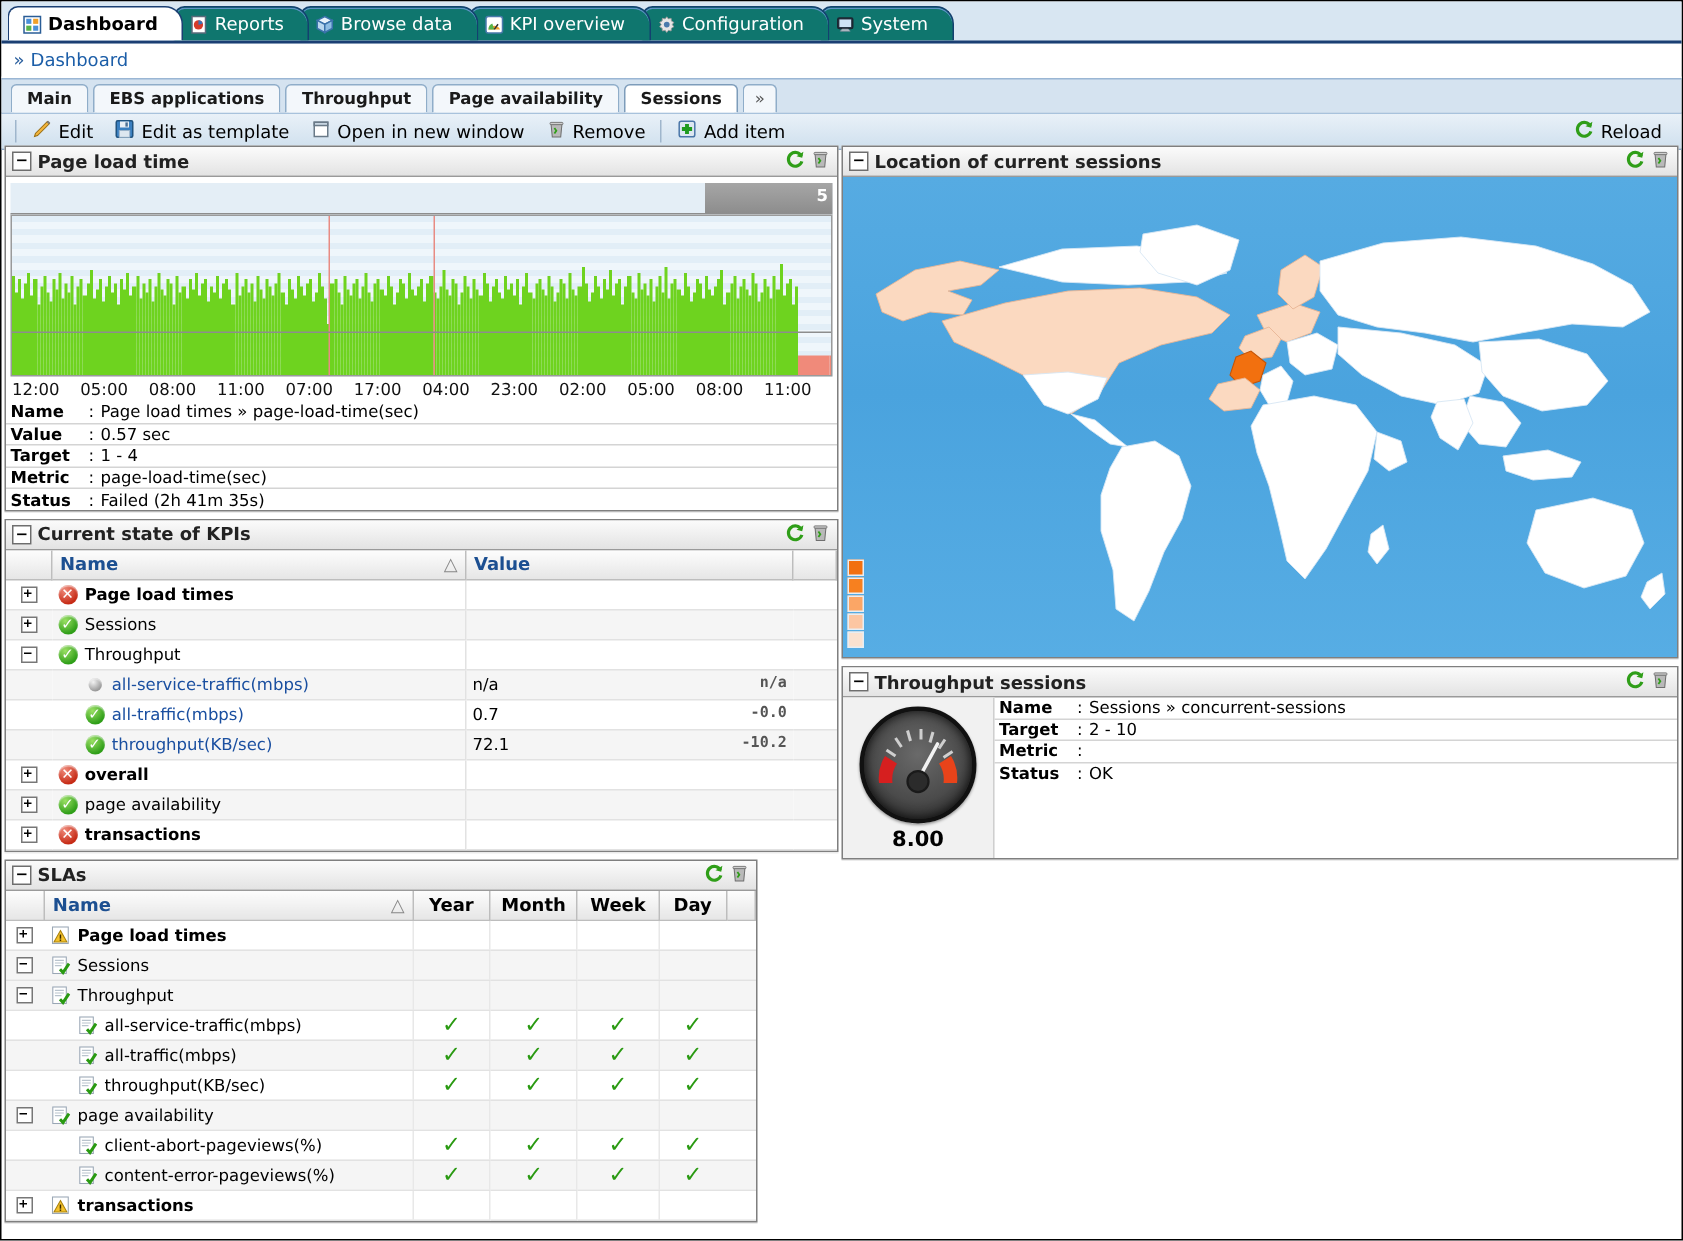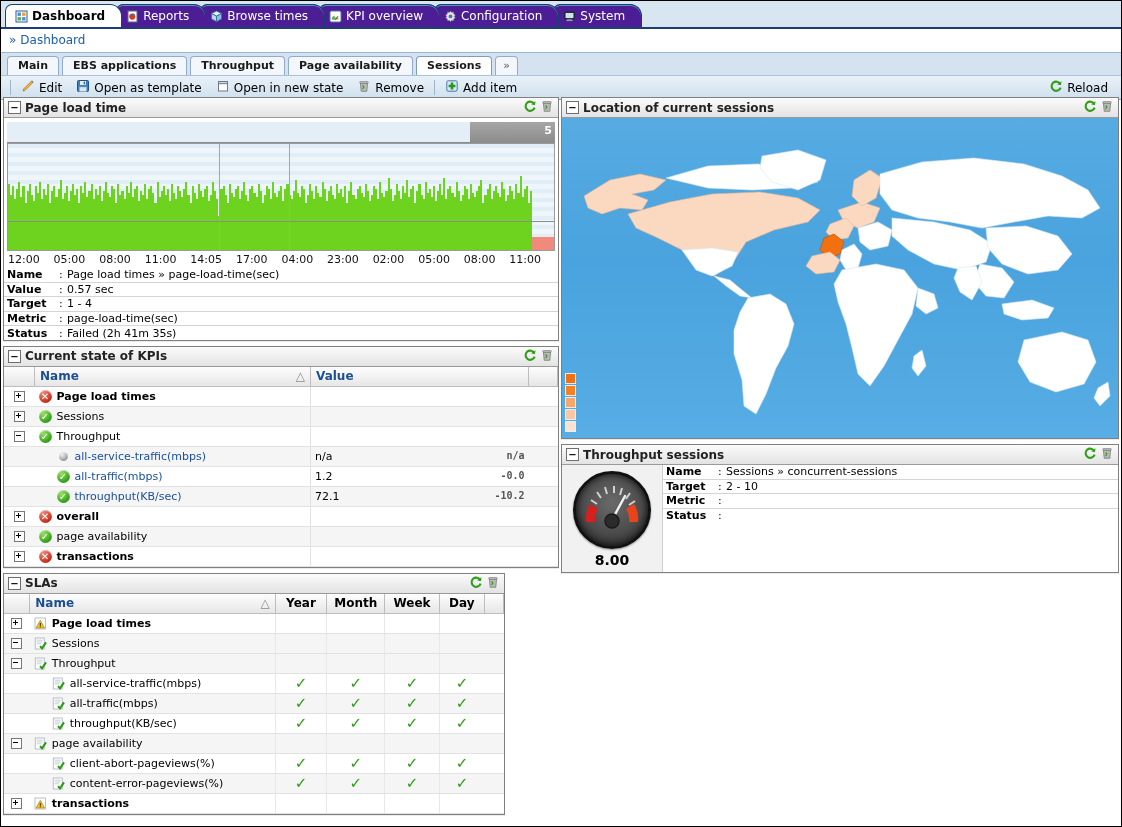--- a/index.html
+++ b/index.html
@@ -9,21 +9,21 @@
     font-size:11px;color:#000;background:#fff;
   }
   #app{position:relative;width:1122px;height:827px;box-sizing:border-box;border:1px solid #000;background:#fff;}
 
   
   .topnav{position:relative;height:26px;background:#d8e6f2;border-bottom:2px solid #1b3f73;overflow:hidden;}
   .topnav .tabs{display:flex;align-items:flex-end;height:26px;padding-left:4px;}
   .ttab{
     position:relative;height:22px;display:flex;align-items:center;gap:4px;
     padding:0 16px 0 9px;margin-right:-6px;
-    background:#4c1d95;color:#fff;font-size:12px;
+    background:#0f766e;color:#fff;font-size:12px;
     border-radius:7px 12px 0 0;
     border:1px solid #13406f;border-bottom:none;
     box-shadow:inset 0 1px 0 #5e93c6;
     transform:skewX(0deg);
   }
   .ttab.active{background:#ffffff;color:#000;font-weight:bold;border-color:#1b3f73;z-index:9;box-shadow:none;}
   .ttab .ticon{width:13px;height:13px;display:inline-block;flex:0 0 auto;}
 
   
   .crumb{height:22px;background:#ffffff;display:flex;align-items:center;padding-left:8px;font-size:12px;border-bottom:1px solid #fff;}
@@ -149,21 +149,21 @@
               <path d="M6.3 6.6 L6.3 3.5 A3.1 3.1 0 0 1 9.1 5.6 Z" fill="#3a72b8"></path>
             </svg></span>
           <span>Reports</span>
         </div>
         <div class="ttab" style="z-index: 18;">
           <span class="ticon"><svg width="13" height="13" viewBox="0 0 13 13">
               <path d="M6.5 1 L11.5 3.6 L6.5 6.2 L1.5 3.6 Z" fill="#e8f2fb" stroke="#3b72ab"></path>
               <path d="M1.5 3.6 L6.5 6.2 L6.5 11.6 L1.5 9 Z" fill="#b9d7ef" stroke="#3b72ab"></path>
               <path d="M11.5 3.6 L6.5 6.2 L6.5 11.6 L11.5 9 Z" fill="#8fbde3" stroke="#3b72ab"></path>
             </svg></span>
-          <span>Browse times</span>
+          <span>Browse data</span>
         </div>
         <div class="ttab" style="z-index: 17;">
           <span class="ticon"><svg width="13" height="13" viewBox="0 0 13 13">
               <rect x="1" y="1" width="11" height="11" rx="1.5" fill="#fff" stroke="#4a7aac"></rect>
               <path d="M2.6 9.6 A4.4 4.4 0 0 1 10.4 9.6 Z" fill="#f2a22a"></path>
               <path d="M2.6 9.6 A4.4 4.4 0 0 1 5.2 5.6 L6.5 9.6 Z" fill="#57b34a"></path>
               <line x1="6.5" y1="9.6" x2="9" y2="6.2" stroke="#333" stroke-width="1"></line>
             </svg></span>
           <span>KPI overview</span>
         </div>
@@ -212,30 +212,30 @@
     </div>
     <div class="tbitem">
       <span class="ico">
         <svg width="14" height="14" viewBox="0 0 14 14">
             <rect x="1.5" y="1.5" width="11" height="11" rx="1" fill="#3a7fc0" stroke="#20537f"></rect>
             <rect x="4" y="2" width="6" height="4" fill="#e8eef5"></rect>
             <rect x="7.6" y="2.6" width="1.6" height="2.8" fill="#4a6f94"></rect>
             <rect x="3.5" y="8" width="7" height="4.5" fill="#dde7f0" stroke="#9bb3c9" stroke-width=".6"></rect>
           </svg>
       </span>
-      <span>Open as template</span>
+      <span>Edit as template</span>
     </div>
     <div class="tbitem">
       <span class="ico">
         <svg width="14" height="14" viewBox="0 0 14 14">
             <rect x="2.5" y="2.5" width="9" height="9.5" fill="#fff" stroke="#6a7a88"></rect>
             <rect x="2.5" y="2.5" width="9" height="2.2" fill="#c8d6e2" stroke="#6a7a88"></rect>
           </svg>
       </span>
-      <span>Open in new state</span>
+      <span>Open in new window</span>
     </div>
     <div class="tbitem">
       <span class="ico">
         <svg width="14" height="14" viewBox="0 0 14 14">
             <path d="M3.4 4 H10.6 L9.8 12.3 H4.2 Z" fill="#b9b9b9" stroke="#6f6f6f" stroke-width=".7"></path>
             <rect x="2.7" y="2.6" width="8.6" height="1.5" rx=".6" fill="#cfcfcf" stroke="#6f6f6f" stroke-width=".6"></rect>
             <path d="M5.6 6.3 l1.3 1.8 l-1.3 1.9" fill="none" stroke="#2f9e18" stroke-width="1.2"></path>
           </svg>
       </span>
       <span>Remove</span>
@@ -562,21 +562,21 @@
               </div>
             <div class="vline" style="left:38.6%"></div>
             <div class="vline" style="left:51.4%"></div>
             <div class="lowband"></div>
           </div>
           <div class="xaxis" id="xaxis">
               <span>12:00</span>
               <span>05:00</span>
               <span>08:00</span>
               <span>11:00</span>
-              <span>14:05</span>
+              <span>07:00</span>
               <span>17:00</span>
               <span>04:00</span>
               <span>23:00</span>
               <span>02:00</span>
               <span>05:00</span>
               <span>08:00</span>
               <span>11:00</span>
             </div>
         </div>
         <div id="pltRows">
@@ -686,21 +686,21 @@
                 <td></td>
               </tr>
               <tr>
                 <td class="tw" style="text-align: center;"></td>
                 <td>
                   <span class="namecell" style="padding-left: 18px;">
                     <span class="dot ok">✓</span>
                     <span class="link" style="text-decoration: none;">all-traffic(mbps)</span>
                   </span>
                 </td>
-                <td class="val"><span>1.2</span><span class="delta">-0.0</span></td>
+                <td class="val"><span>0.7</span><span class="delta">-0.0</span></td>
                 <td></td>
               </tr>
               <tr class="alt">
                 <td class="tw" style="text-align: center;"></td>
                 <td>
                   <span class="namecell" style="padding-left: 18px;">
                     <span class="dot ok">✓</span>
                     <span class="link" style="text-decoration: none;">throughput(KB/sec)</span>
                   </span>
                 </td>
@@ -1113,19 +1113,20 @@
                 <span class="v">2 - 10</span>
               </div>
               <div class="kv">
                 <span class="k">Metric</span>
                 <span class="c">:</span>
                 <span class="v"></span>
               </div>
               <div class="kv">
                 <span class="k">Status</span>
                 <span class="c">:</span>
+                <span class="v">OK</span>
               </div>
             </div>
         </div>
       </div>
     </div>
   </div>
 </div>
 
 </body></html>

